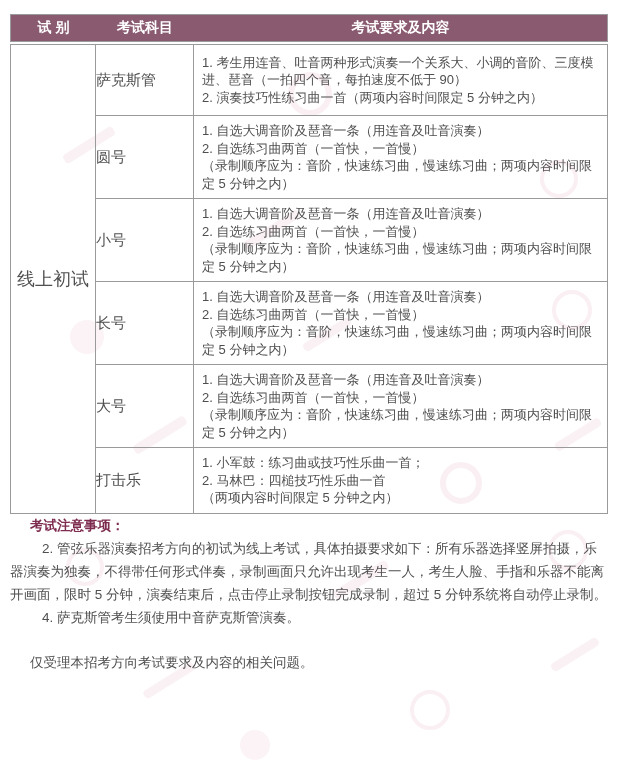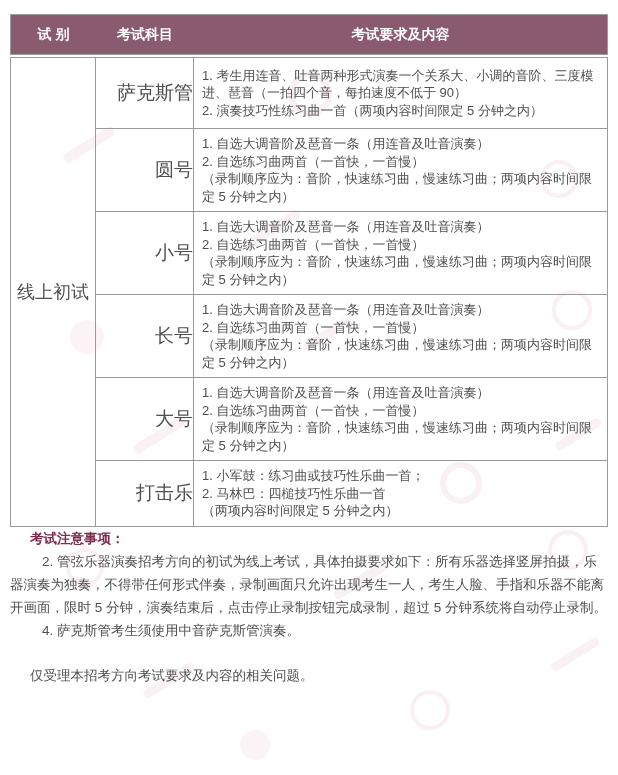--- a/index.html
+++ b/index.html
@@ -19,38 +19,38 @@
   
   .wm-layer{position:absolute;inset:0;z-index:0;pointer-events:none;overflow:hidden;}
   .wm-ring{position:absolute;border:6px solid var(--watermark);opacity:.14;border-radius:50%;}
   .wm-ring.small{border-width:4px;}
   .wm-stroke{position:absolute;background:var(--watermark);opacity:.12;border-radius:4px;transform:rotate(-32deg);}
   .wm-dot{position:absolute;background:var(--watermark);opacity:.10;border-radius:50%;}
   
   .content{position:relative;z-index:1;padding:14px 10px 0 10px;}
   
   .thead{
-    display:flex;height:41px;background:var(--header-bg);
+    display:flex;height:28px;background:var(--header-bg);
     border:1px solid #9b9b9b;margin-bottom:2px;
     color:#ffffff;font-weight:bold;font-size:14px;align-items:center;
   }
   .th{text-align:center;}
   .th1{width:85px;}
   .th2{width:98px;font-family:Liberation Serif, serif;}
   .th3{flex:1;}
   
   table.exam-table{
     width:598px;border-collapse:collapse;table-layout:fixed;
     font-size:13px;color:var(--body-text);
   }
   .exam-table td{border:1px solid var(--border);vertical-align:middle;background:transparent;}
   .col-stage{width:85px;}
   .col-subject{width:98px;}
   .stage-cell{text-align:center;font-size:18px;}
-  .subject-cell{text-align:right;font-size:19px;}
+  .subject-cell{text-align:left;font-size:15px;}
   .req-cell{padding:6px 8px;line-height:17.5px;}
   .req-line{margin:0;}
   .h-sax{height:71px;}
   .h-std{height:83px;}
   .h-tuba{height:69px;}
   .h-perc{height:52px;}
   
   .notes{font-size:13.5px;line-height:23px;color:var(--body-text);}
   .notes-heading{font-weight:bold;color:var(--accent-text);margin-left:20px;font-size:13.5px;}
   .note{margin:0;}

